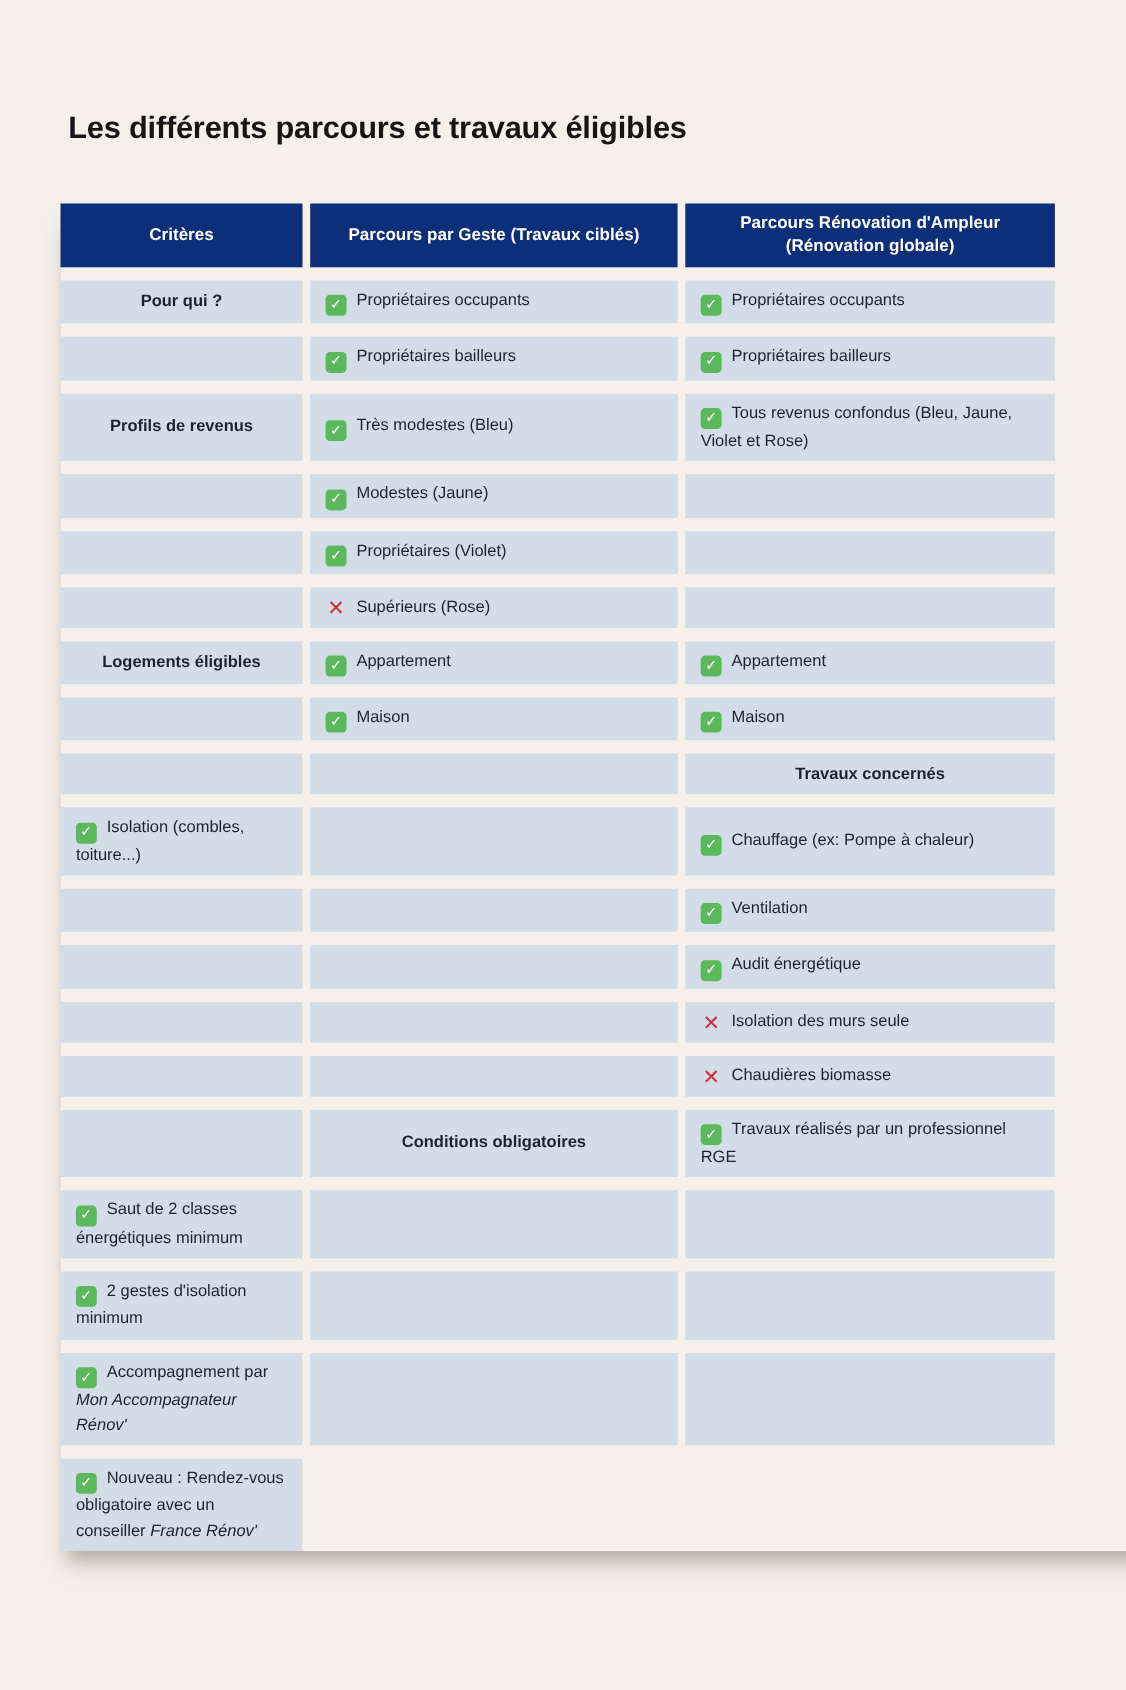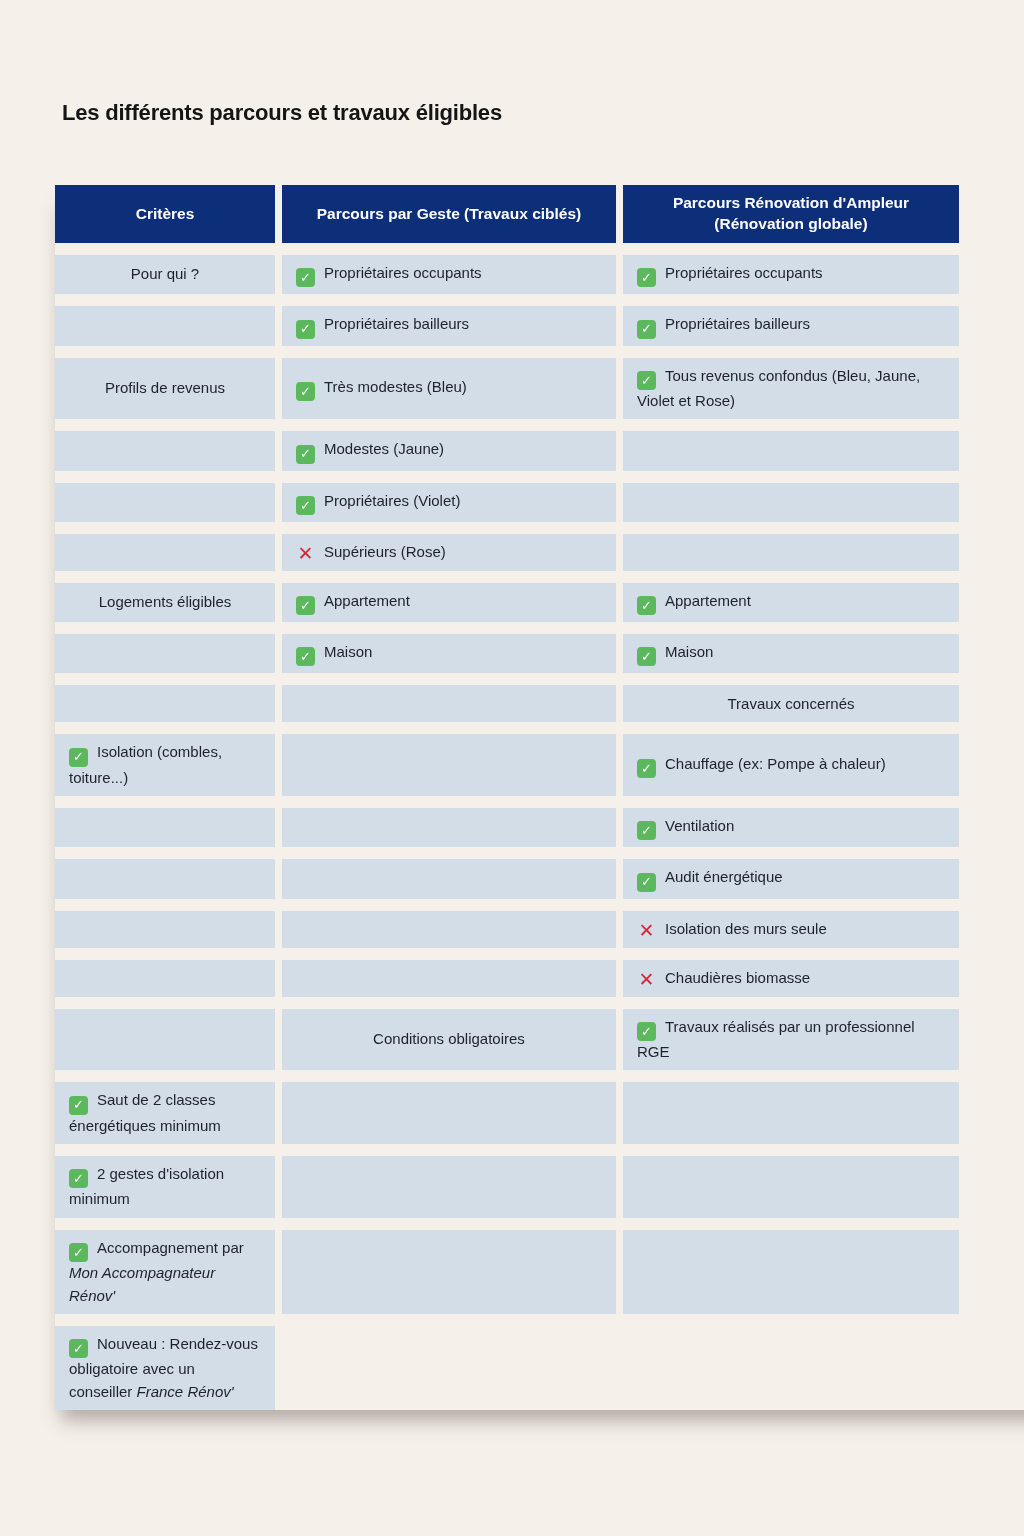--- a/index.html
+++ b/index.html
@@ -17,21 +17,21 @@
   body{
     width:1024px;height:1536px;
     background:var(--background);
     font-family:"Liberation Sans","DejaVu Sans",sans-serif;
     position:relative;
     overflow:hidden;
   }
   .page-title{
     position:absolute;
     left:62px;top:100px;
-    font-size:22px;
+    font-size:28px;
     font-weight:800;
     letter-spacing:-0.2px;
     color:var(--title-text);
   }
   .table{
     position:absolute;
     left:55px;top:185px;
     width:1004px;
     display:grid;
     grid-template-columns:220px 334px 336px;
@@ -53,21 +53,21 @@
   .td,.tc{
     background:var(--cell-bg);
     color:var(--body-text);
     font-size:15px;
     line-height:1.5;
     min-height:37px;
     display:flex;flex-direction:column;justify-content:center;
     padding:7px 14px;
   }
   .tc{
-    font-weight:400;
+    font-weight:700;
     text-align:center;
     align-items:center;
   }
   .b{font-weight:400;}
   .i{font-style:italic;}
   .check{
     display:inline-flex;align-items:center;justify-content:center;
     width:19px;height:19px;
     background:var(--check-green);
     border-radius:4px;

